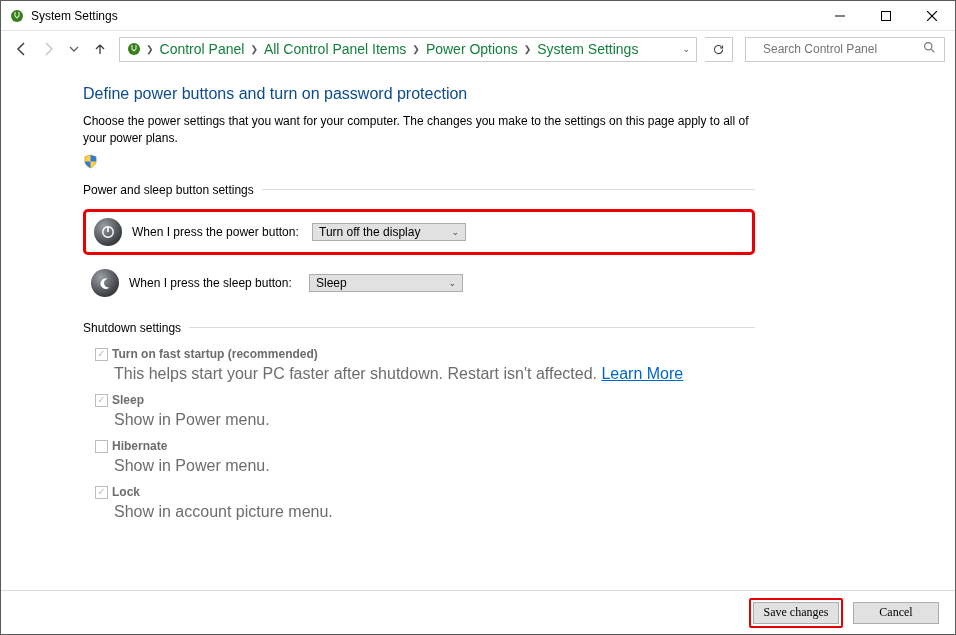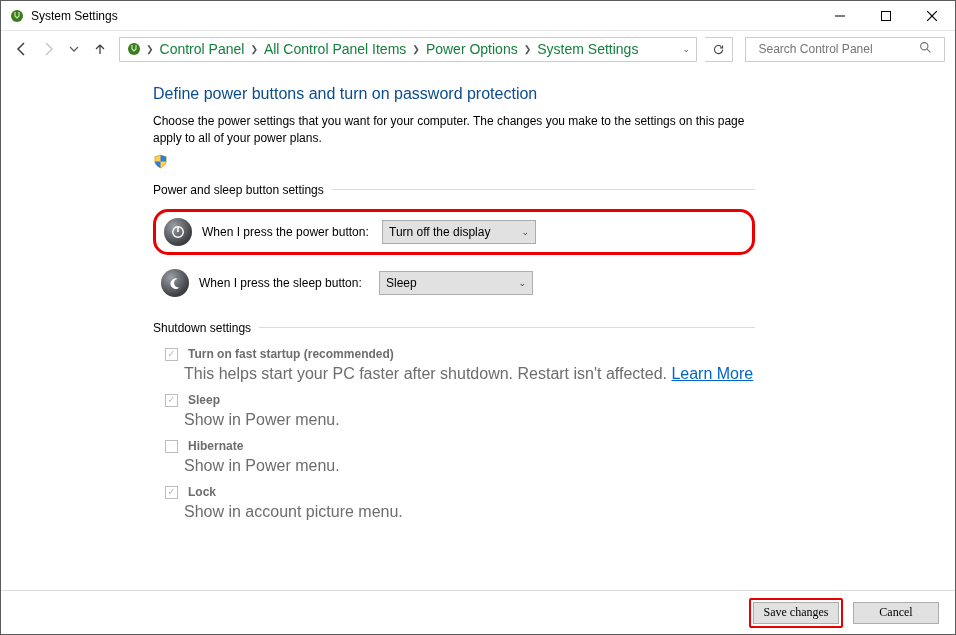--- a/index.html
+++ b/index.html
@@ -78,33 +78,32 @@
     border-left: none;
     display: flex; align-items: center; justify-content: center;
   }
   .searchbox {
     width: 200px; height: 25px;
     border: 1px solid #ccc;
     display: flex; align-items: center;
     padding: 0 8px;
     margin-left: 8px;
     color: #888;
-    justify-content: center;
+    justify-content: flex-end;
   }
   .searchbox input {
     border: none; outline: none; font-size: 12px; color: #555; width: 160px;
     font-family: inherit;
   }
 
   
   .content {
     flex: 1;
-    padding: 18px 200px 10px 112px;
+    padding: 18px 200px 10px 82px;
     overflow: auto;
-    margin-left: 40px;
   }
 
   .heading {
     color: #0c4b8e;
     font-size: 16px;
     font-weight: 400;
     margin-bottom: 10px;
   }
   .intro {
     font-size: 12px;
@@ -132,46 +131,46 @@
     flex: 1; height: 1px; background: #dcdcdc; margin-left: 8px;
   }
 
   .button-row {
     display: flex; align-items: center;
     padding: 6px 8px;
     gap: 10px;
   }
   .button-row.highlighted {
     border: 3px solid #e90000;
-    border-radius: 15px;
+    border-radius: 5px;
     margin-bottom: 8px;
   }
   .pwr-icon {
     width: 28px; height: 28px;
     border-radius: 50%;
     background: radial-gradient(circle at 35% 30%, #9aa0a6, #3c3e42 70%);
     display: flex; align-items: center; justify-content: center;
     flex-shrink: 0;
   }
   .pwr-icon svg { width: 14px; height: 14px; }
   .button-row .lbl { font-size: 12px; width: 170px; }
   .combo {
-    width: 154px; height: 24px;
+    width: 154px; height: 18px;
     border: 1px solid #adadad;
     background: #e1e1e1;
     display: flex; align-items: center; justify-content: space-between;
     padding: 0 6px;
     font-size: 12px;
   }
   .combo .chev { font-size: 9px; color: #444; }
 
   .shutdown-list { margin-top: 4px; padding-left: 12px; }
   .chk-item {
     display: flex; align-items: flex-start;
-    gap: 10px; margin-bottom: 4px;
+    gap: 4px; margin-bottom: 4px;
   }
   .chk {
     width: 13px; height: 13px;
     border: 1px solid #bdbdbd;
     margin-top: 1px;
     display: flex; align-items: center; justify-content: center;
     flex-shrink: 0;
     color: #bcbcbc;
     font-size: 10px;
     line-height: 1;

